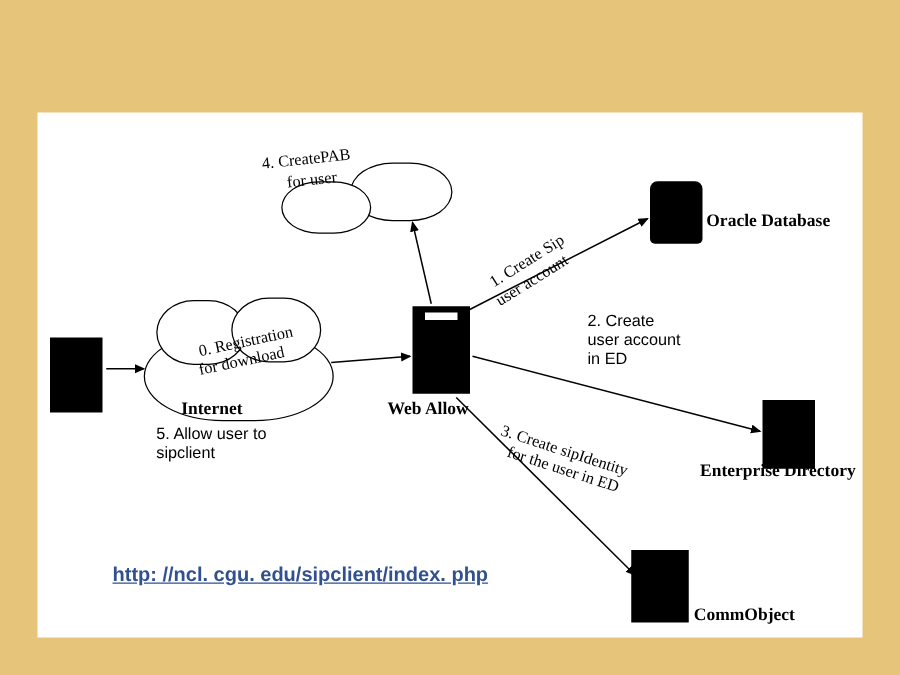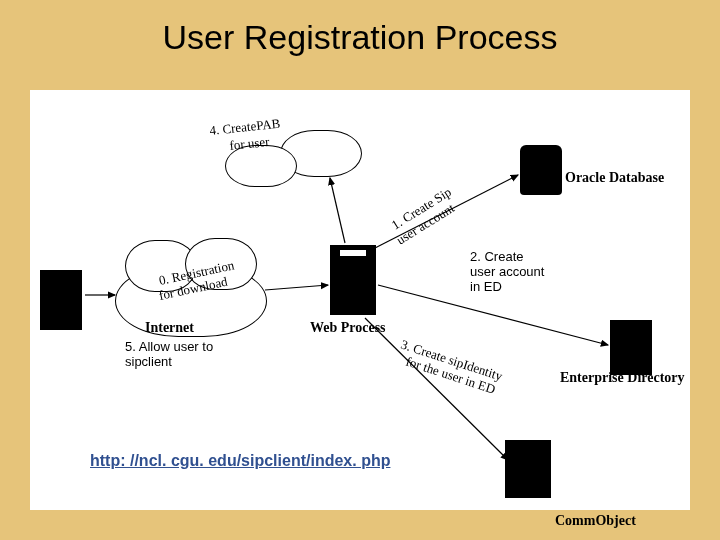--- a/index.html
+++ b/index.html
@@ -13,21 +13,20 @@
   .bi{font-weight:bold;}
   .cloud{position:absolute;border:1px solid #000;border-radius:50%/60%;background:#fff;}
   .step{font-family:Liberation Sans, sans-serif;font-size:13px;}
   svg{position:absolute;top:0;left:0;width:660px;height:420px;pointer-events:none;}
   svg text{font-family:"Times New Roman",serif;font-size:13px;}
 </style>
 </head>
 <body>
 
 <div class="slide">
-  <div class="title">User Registration Process</div>
 
   <div class="canvas">
 
     <div class="node" style="left:10px;top:180px;width:42px;height:60px;"></div>
 
     <div class="cloud" style="left:85px;top:175px;width:150px;height:70px;"></div>
     <div class="cloud" style="left:95px;top:150px;width:70px;height:50px;"></div>
     <div class="cloud" style="left:155px;top:148px;width:70px;height:50px;"></div>
 
     <div class="cloud" style="left:250px;top:40px;width:80px;height:45px;"></div>
@@ -36,23 +35,23 @@
     <div class="node" style="left:300px;top:155px;width:46px;height:70px;"></div>
     <div style="position:absolute;left:310px;top:160px;width:26px;height:6px;background:#fff;"></div>
 
     <div class="node" style="left:490px;top:55px;width:42px;height:50px;border-radius:6px 6px 4px 4px;"></div>
 
     <div class="node" style="left:580px;top:230px;width:42px;height:55px;"></div>
 
     <div class="node" style="left:475px;top:350px;width:46px;height:58px;"></div>
 
     <div class="label bi" style="left:535px;top:80px;">Oracle Database</div>
-    <div class="label bi" style="left:280px;top:230px;">Web Process</div>
+    <div class="label bi" style="left:280px;top:230px;">Web Allow</div>
     <div class="label bi" style="left:530px;top:280px;text-align:left;">Enterprise Directory</div>
-    <div class="label bi" style="left:525px;top:395px;margin-top:28px;">CommObject</div>
+    <div class="label bi" style="left:525px;top:395px;">CommObject</div>
     <div class="label bi" style="left:95px;top:230px;margin-left:20px;">Internet</div>
 
     <div class="label step" style="left:440px;top:160px;">2. Create</div>
     <div class="label step" style="left:440px;top:175px;">user account</div>
     <div class="label step" style="left:440px;top:190px;">in ED</div>
 
     <div class="label step" style="left:95px;top:250px;">5. Allow user to</div>
     <div class="label step" style="left:95px;top:265px;">sipclient</div>
 
     <svg>

